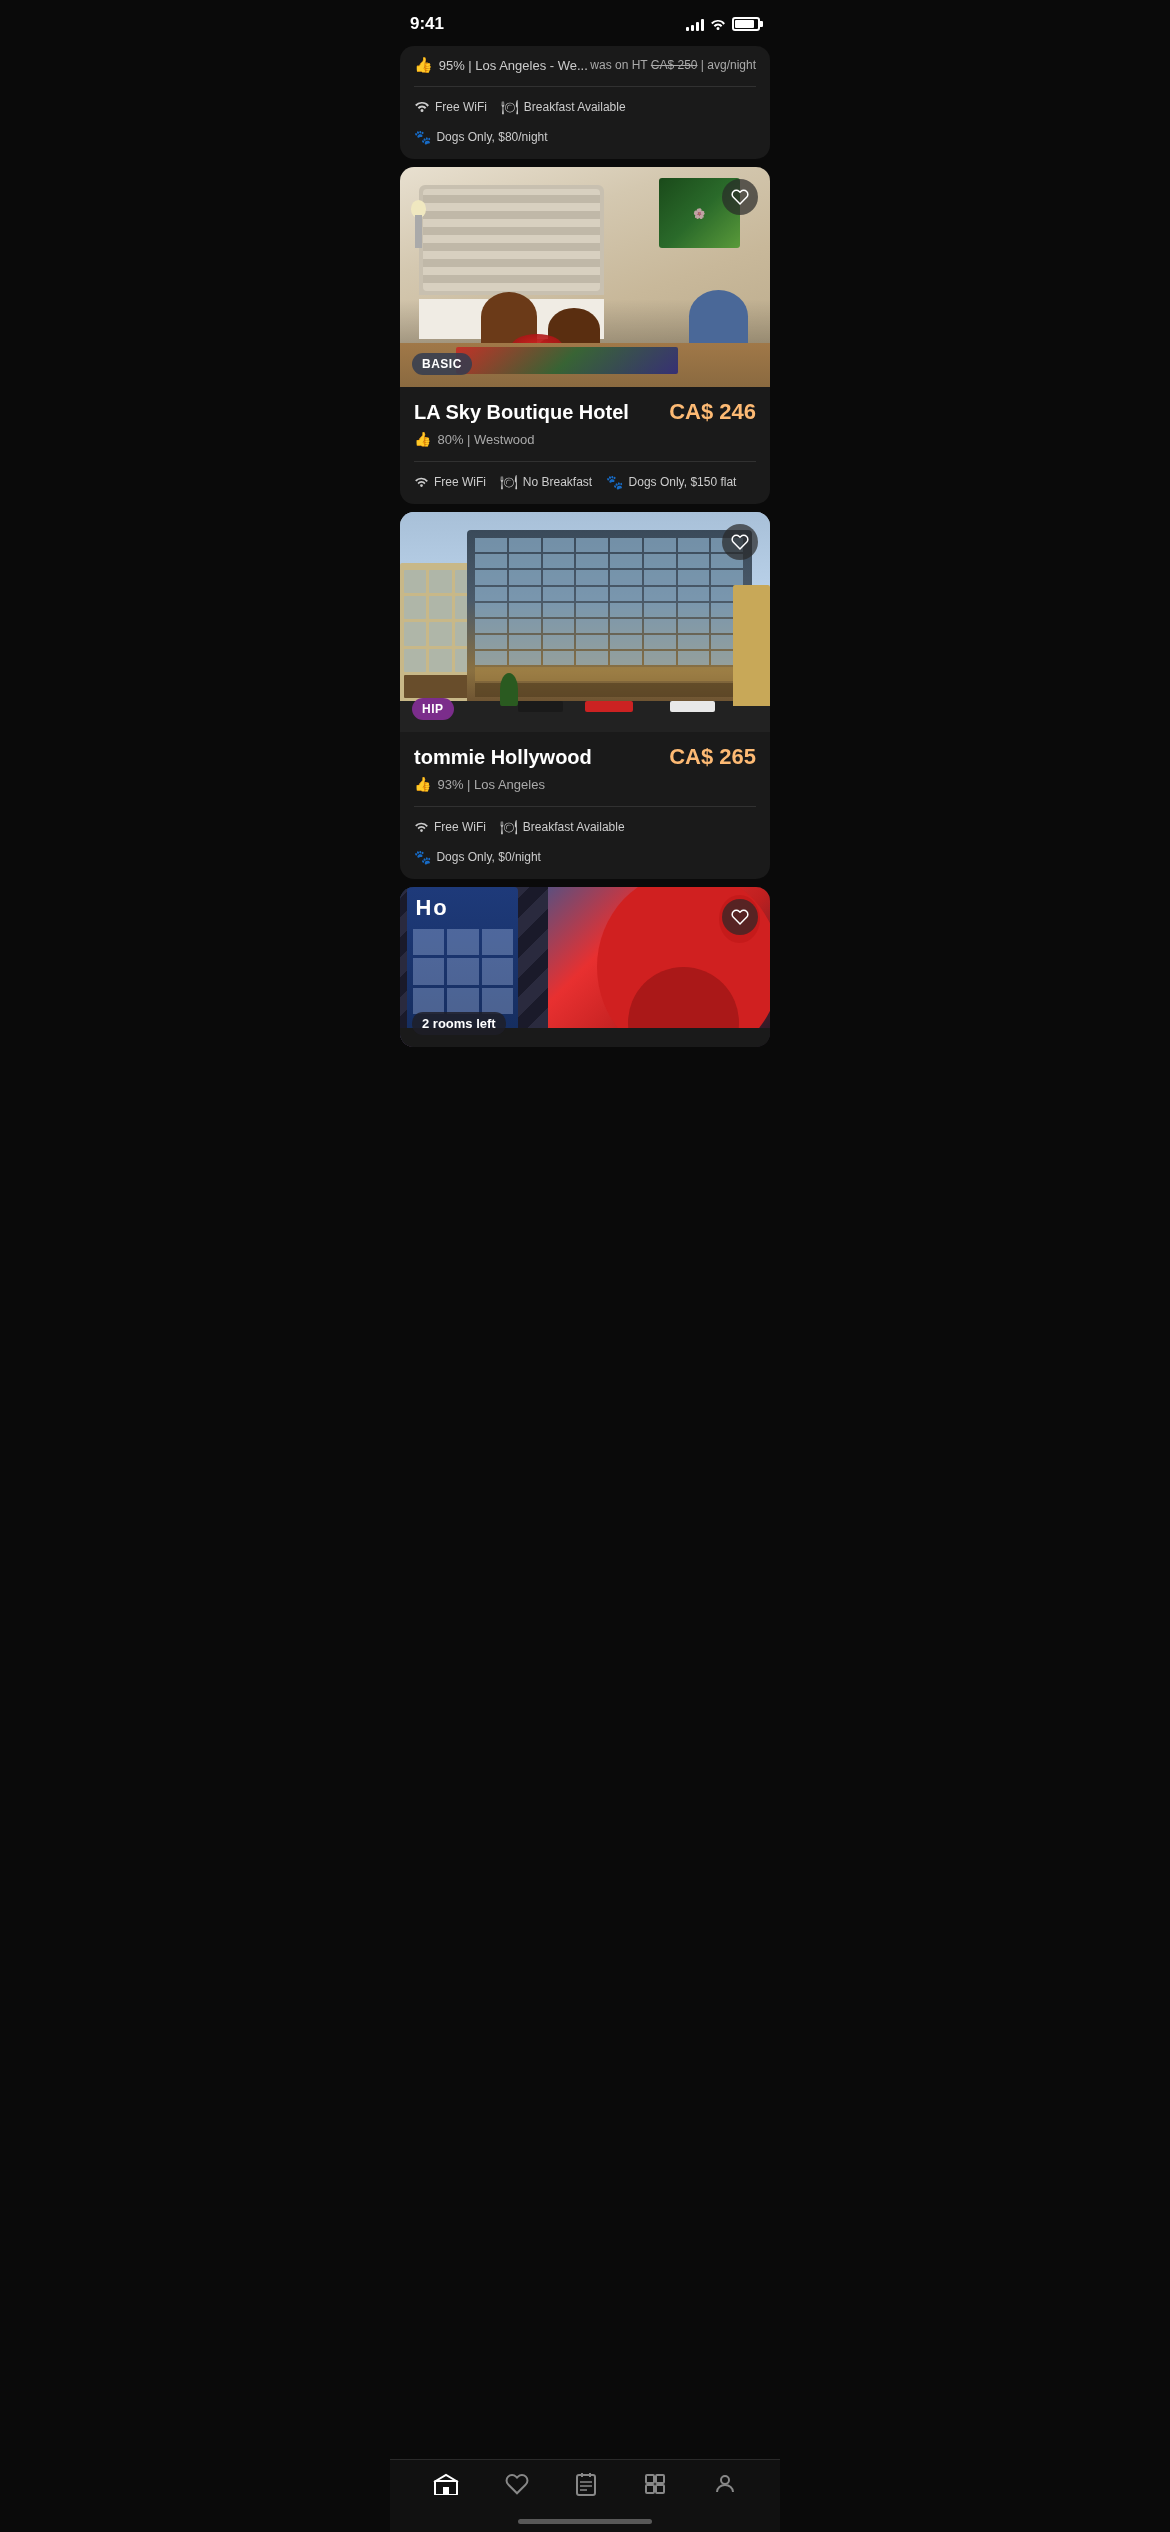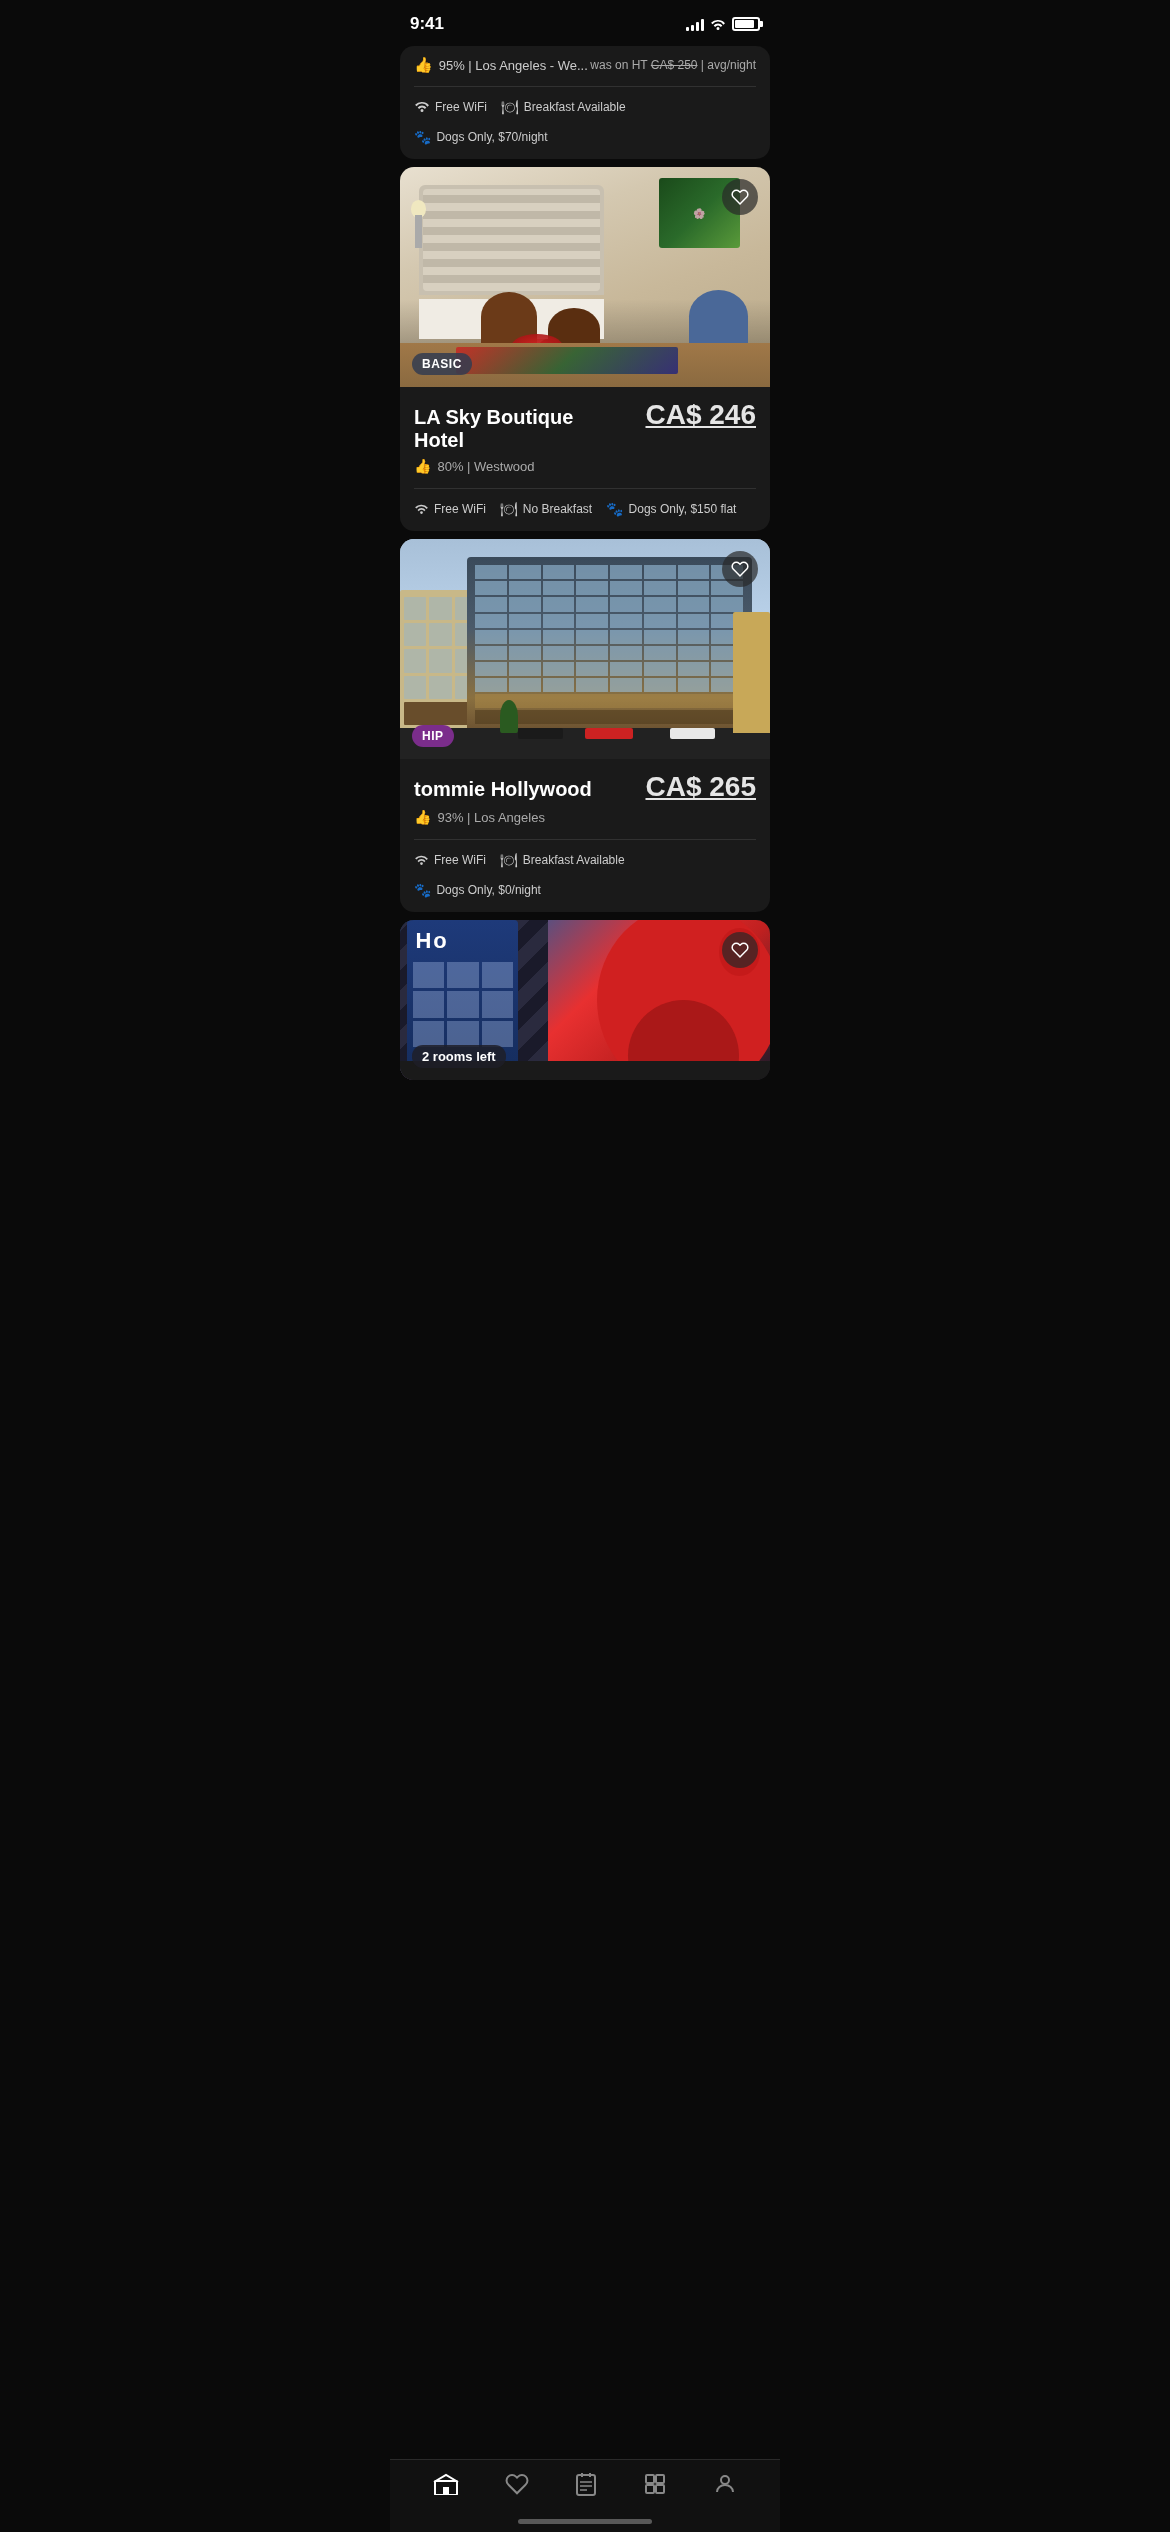--- a/index.html
+++ b/index.html
@@ -216,25 +216,24 @@
       align-items: baseline;
       margin-bottom: 6px;
       gap: 21px;
     }
     .hotel-name {
       font-size: 20px;
       font-weight: 700;
       color: #fff;
     }
     .hotel-price {
-      font-size: 28px;
+      font-size: 22px;
       font-weight: 700;
-      color: #e5e5e5;
+      color: #fdba74;
       white-space: nowrap;
-      text-decoration: underline;
     }
 
     .rating-location {
       display: flex;
       align-items: center;
       gap: 6px;
       margin-bottom: 14px;
       font-size: 13px;
       color: #aaa;
     }
@@ -343,21 +342,21 @@
         </svg>
       </span>
       <span>Free WiFi</span>
     </div>
     <div class="amenity">
       <span class="amenity-icon">🍽</span>
       <span>Breakfast Available</span>
     </div>
     <div class="amenity">
       <span class="amenity-icon">🐾</span>
-      <span>Dogs Only, $70/night</span>
+      <span>Dogs Only, $80/night</span>
     </div>
   </div>
 </div>
 
 <div class="card">
   <div class="hotel-image">
 
     <div class="img-boutique">
 
       <div style="position:absolute;top:5%;right:8%;width:22%;height:32%;background:linear-gradient(135deg,#1a4a1a,#2a6a2a,#5a9a3a);border-radius:3px;display:flex;align-items:center;justify-content:center;">

